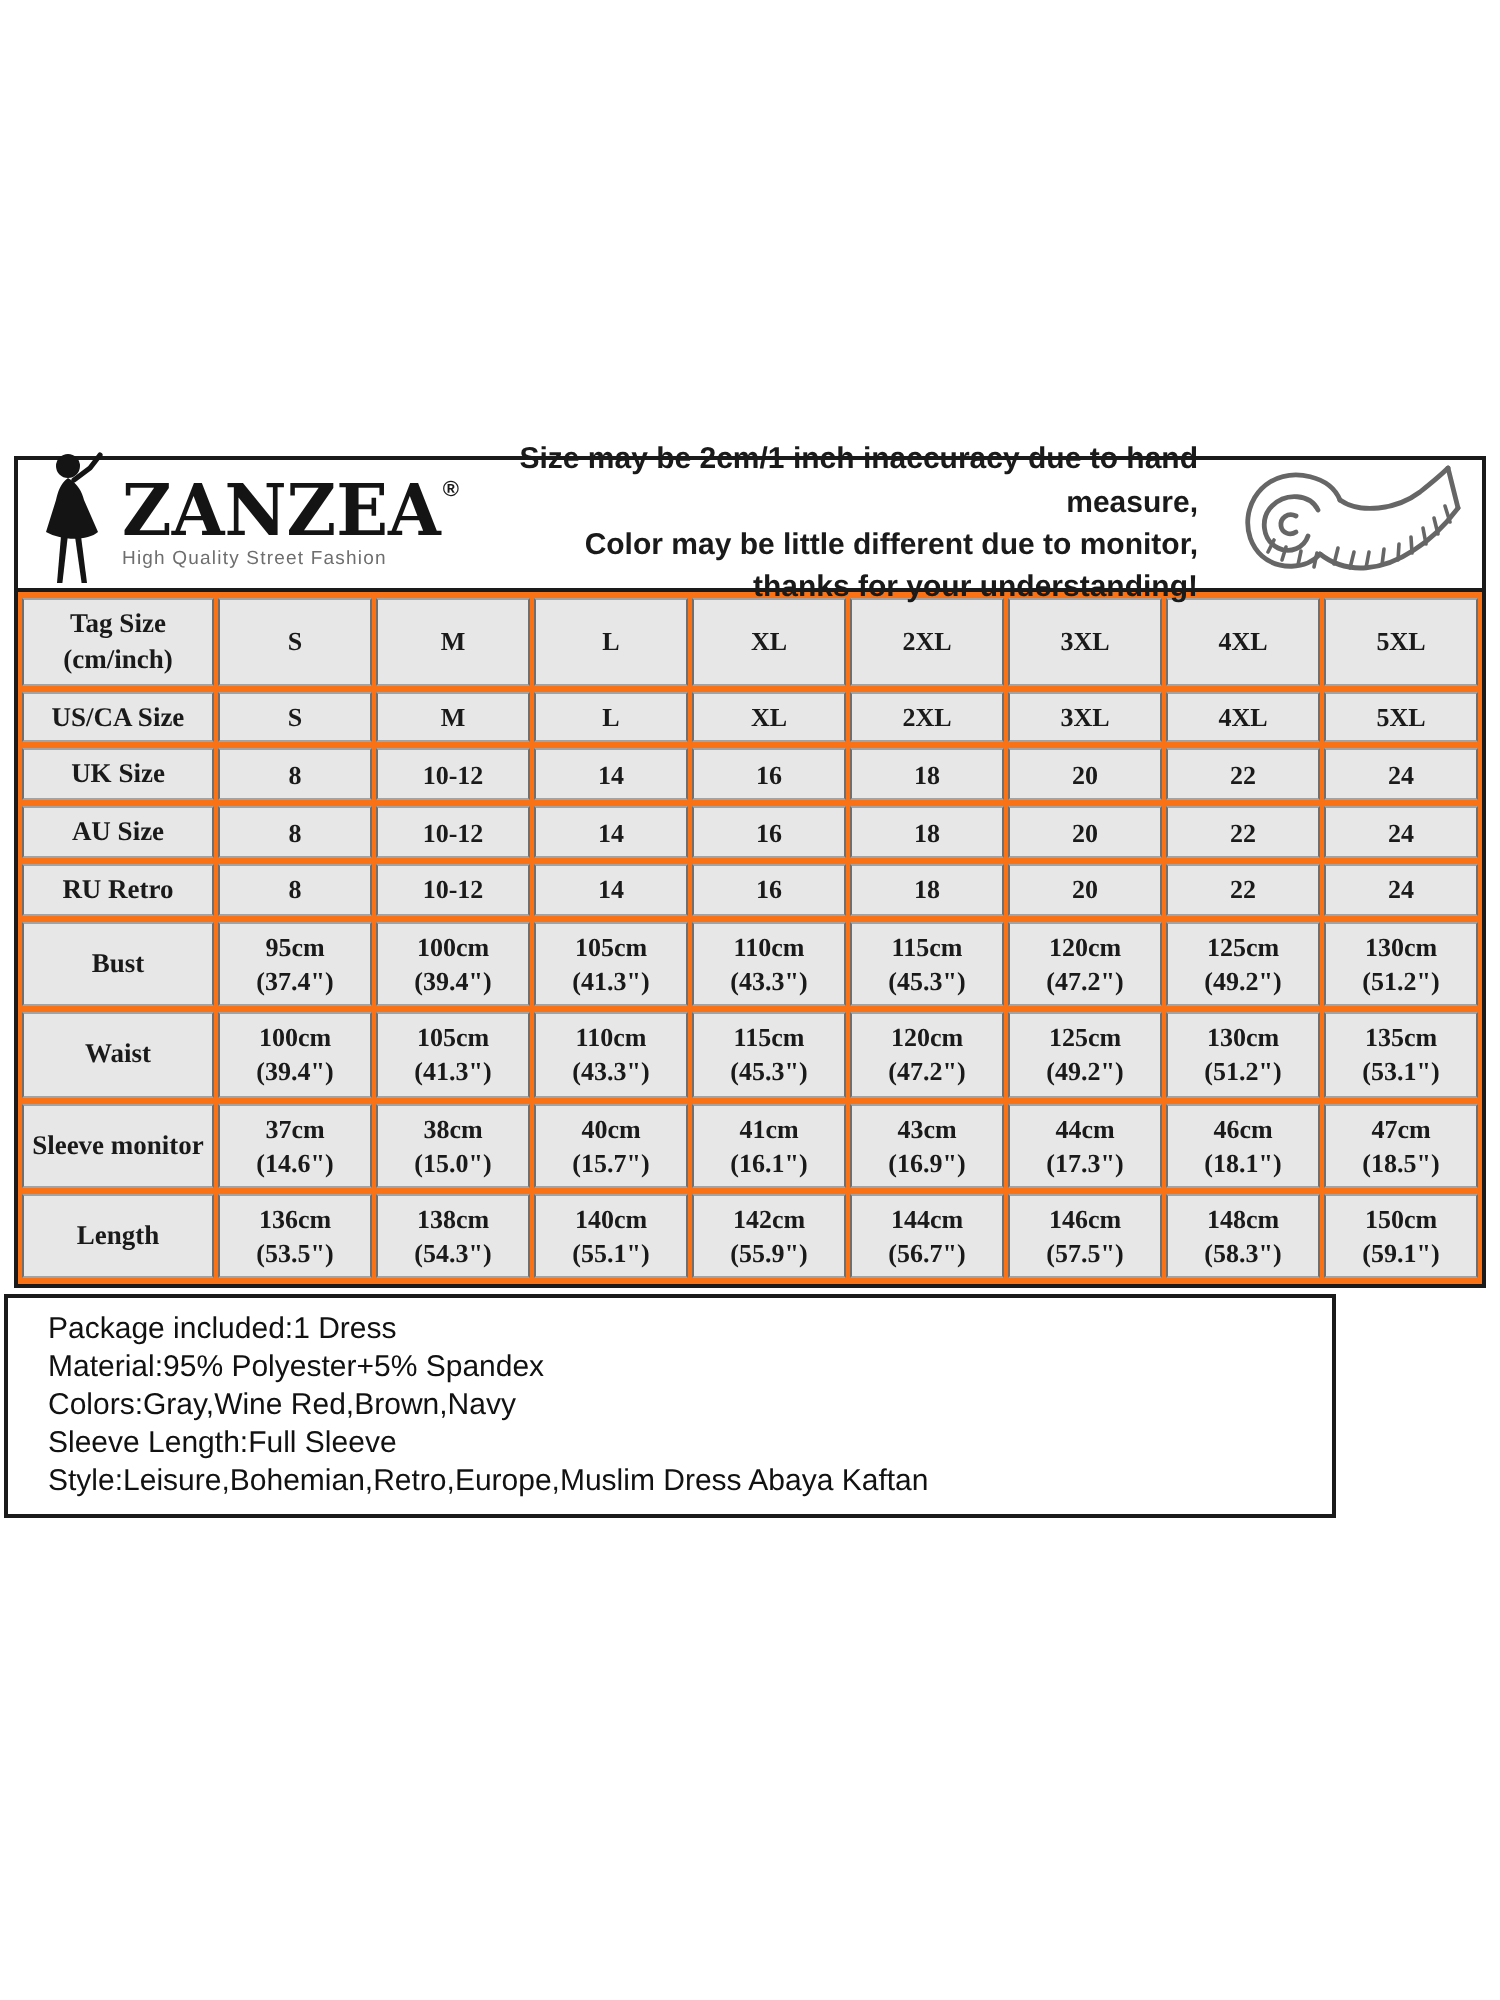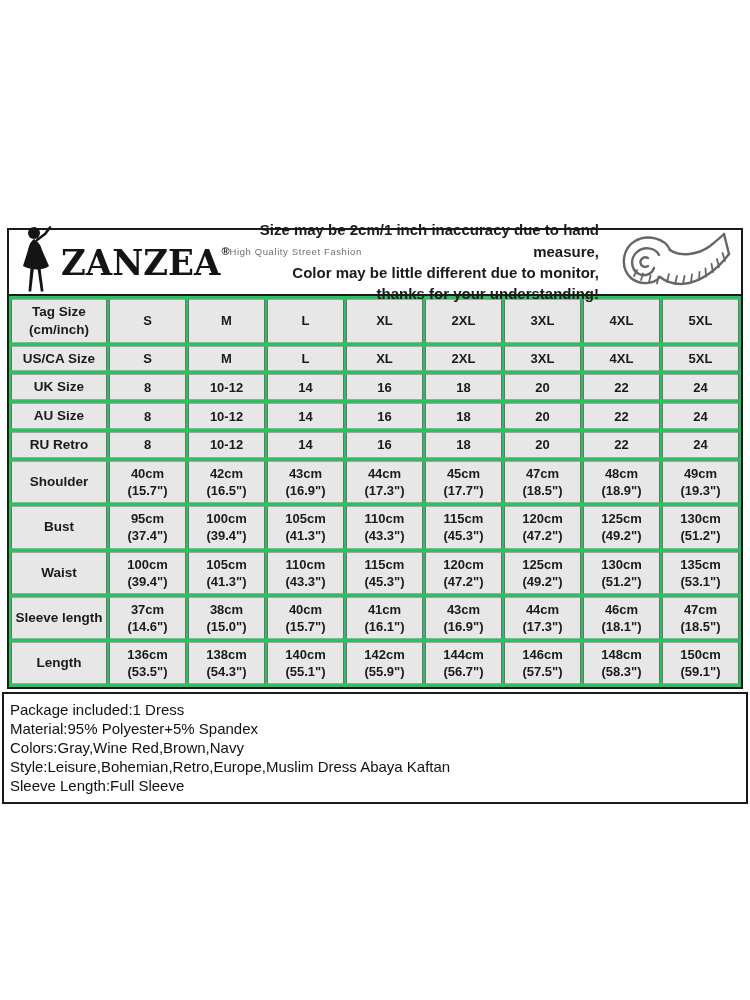--- a/index.html
+++ b/index.html
@@ -21,21 +21,21 @@
     background: #fff;
   }
   .logo-block {
     width: 208px;
     display: flex;
     align-items: center;
     padding-left: 10px;
     flex-shrink: 0;
   }
   .logo-figure { flex-shrink: 0; margin-right: 2px; }
-  .logo-text { display: flex; line-height: 1; }
+  .logo-text { display: flex; flex-direction: column; line-height: 1; }
   .brand-line { display: flex; align-items: flex-start; }
   .brand-name {
     font-family: "DejaVu Serif", "Liberation Serif", serif;
     font-weight: bold;
     font-size: 34px;
     letter-spacing: 0px;
     color: #141414;
     transform: scaleY(1.05);
   }
   .reg-mark { font-size: 11px; font-weight: bold; margin-top: 1px; margin-left: 1px; }
@@ -66,21 +66,22 @@
   .table-box {
     border: 2px solid #1a1a1a;
     border-top: none;
     background: #fff;
   }
   table.size-table {
     width: 100%;
     table-layout: fixed;
     border-collapse: separate;
     border-spacing: 2px 3px;
-    background: #22c55e;
+    background: #f97316;
+    font-family: Liberation Serif, serif;
   }
   table.size-table td {
     background: #e7e7e7;
     border-top: 1px solid #a3a3a3;
     border-bottom: 1px solid #a3a3a3;
     border-left: 1px solid #6f6f6f;
     border-right: 1px solid #6f6f6f;
     text-align: center;
     vertical-align: middle;
     font-weight: bold;
@@ -91,22 +92,22 @@
   }
   table.size-table td.label-cell {
     width: 96px;
     font-size: 13.5px;
   }
 
   
   .info-box {
     border: 2px solid #1a1a1a;
     margin: 3px -5px 0 -5px;
-    width: 746px;
-    padding: 6px 6px 7px 6px;
+    width: 666px;
+    padding: 6px 6px 7px 20px;
     background: #fff;
   }
   .info-line {
     font-size: 15px;
     font-weight: normal;
     line-height: 19px;
     color: #111;
     white-space: nowrap;
   }
 </style>
@@ -223,39 +224,20 @@
             <td>8</td>
             <td>10-12</td>
             <td>14</td>
             <td>16</td>
             <td>18</td>
             <td>20</td>
             <td>22</td>
             <td>24</td>
           </tr>
           <tr>
-            <td class="label-cell">Shoulder</td>
-            <td>40cm
-(15.7")</td>
-            <td>42cm
-(16.5")</td>
-            <td>43cm
-(16.9")</td>
-            <td>44cm
-(17.3")</td>
-            <td>45cm
-(17.7")</td>
-            <td>47cm
-(18.5")</td>
-            <td>48cm
-(18.9")</td>
-            <td>49cm
-(19.3")</td>
-          </tr>
-          <tr>
             <td class="label-cell">Bust</td>
             <td>95cm
 (37.4")</td>
             <td>100cm
 (39.4")</td>
             <td>105cm
 (41.3")</td>
             <td>110cm
 (43.3")</td>
             <td>115cm
@@ -280,21 +262,21 @@
             <td>120cm
 (47.2")</td>
             <td>125cm
 (49.2")</td>
             <td>130cm
 (51.2")</td>
             <td>135cm
 (53.1")</td>
           </tr>
           <tr>
-            <td class="label-cell">Sleeve length</td>
+            <td class="label-cell">Sleeve monitor</td>
             <td>37cm
 (14.6")</td>
             <td>38cm
 (15.0")</td>
             <td>40cm
 (15.7")</td>
             <td>41cm
 (16.1")</td>
             <td>43cm
 (16.9")</td>
@@ -325,17 +307,17 @@
 (59.1")</td>
           </tr>
         </tbody>
     </table>
   </div>
 
   <div class="info-box">
       <div class="info-line">Package included:1 Dress</div>
       <div class="info-line">Material:95% Polyester+5% Spandex</div>
       <div class="info-line">Colors:Gray,Wine Red,Brown,Navy</div>
+      <div class="info-line">Sleeve Length:Full Sleeve</div>
       <div class="info-line">Style:Leisure,Bohemian,Retro,Europe,Muslim Dress Abaya Kaftan</div>
-      <div class="info-line">Sleeve Length:Full Sleeve</div>
     </div>
 
 </div>
 
 </body></html>

